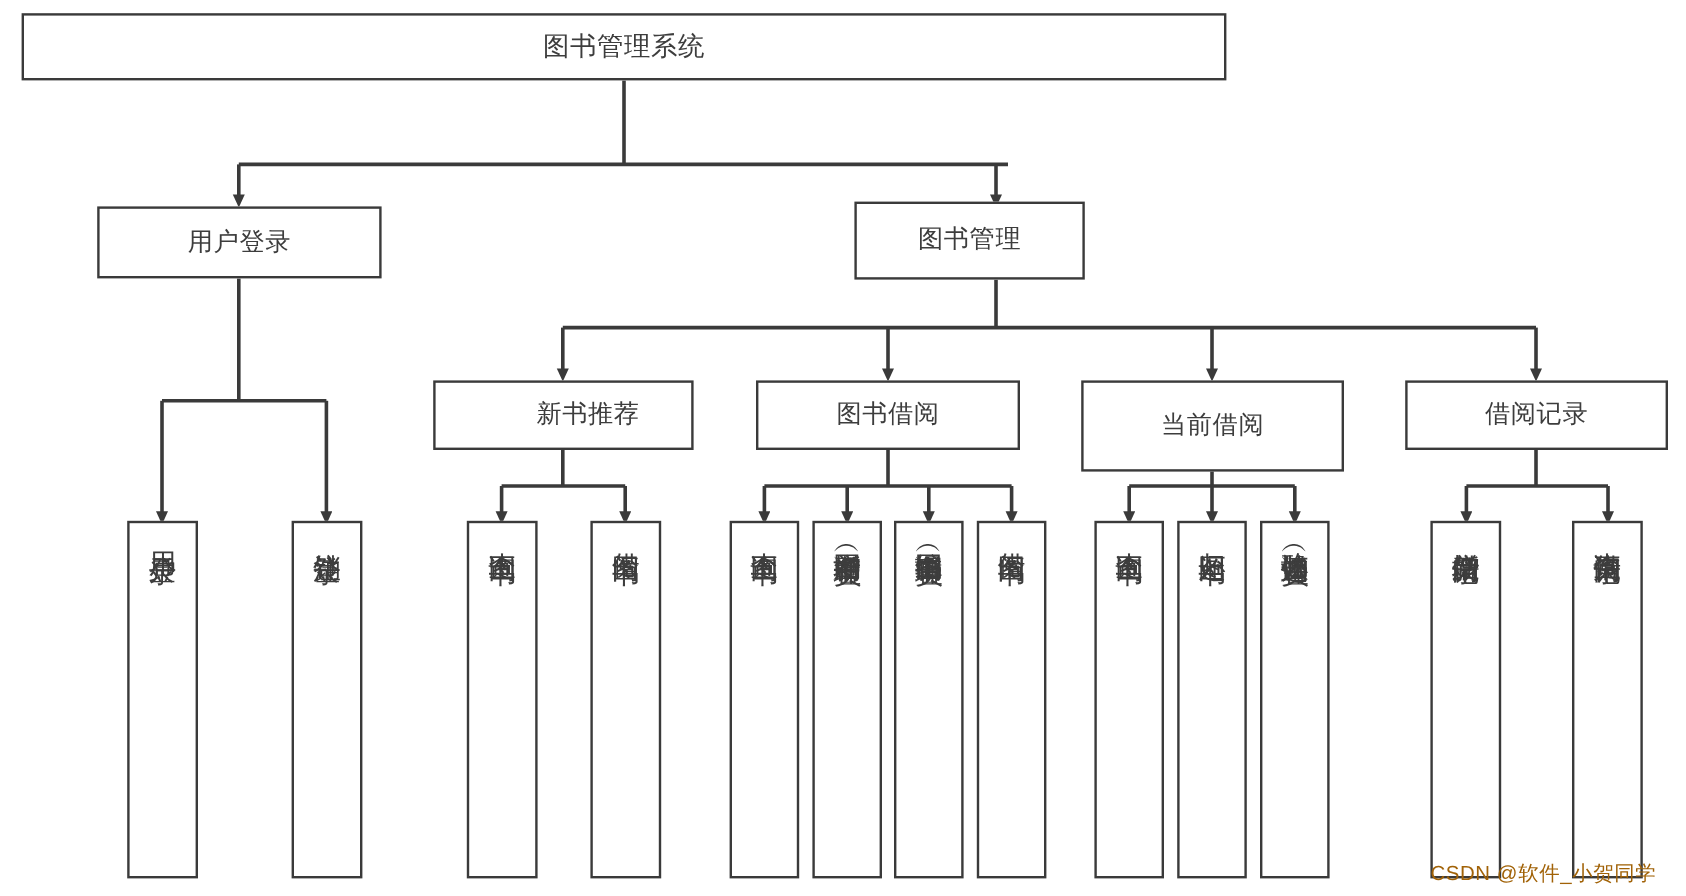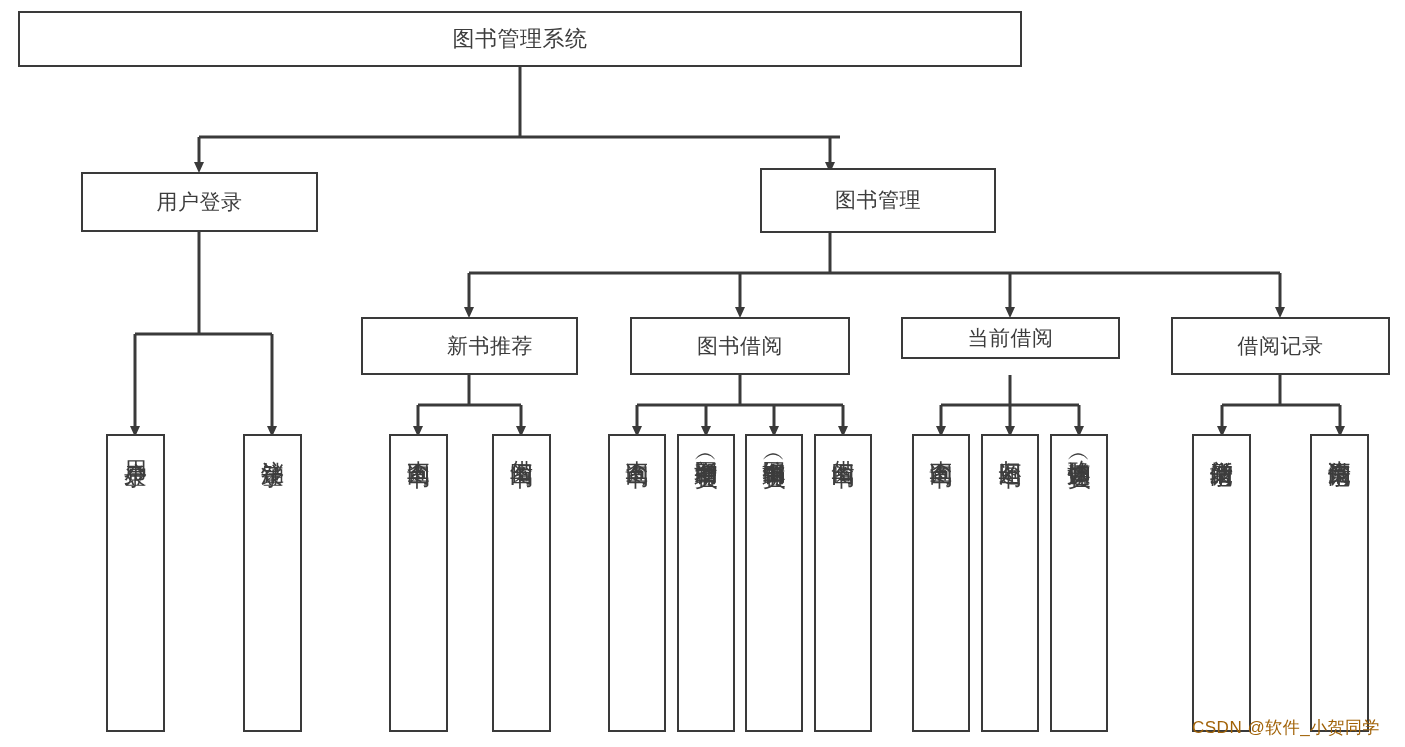--- a/index.html
+++ b/index.html
@@ -134,33 +134,33 @@
   </svg>
 
   <div class="node h root" style="left:18px; top:11px; width:1004px; height:56px;">
     <span class="lbl">图书管理系统</span>
   </div>
 
   <div class="node h" style="left:81px; top:172px; width:237px; height:60px;">
     <span class="lbl">用户登录</span>
   </div>
 
-  <div class="node h" style="left:712px; top:168px; width:236px; height:65px;margin-left:48px;">
+  <div class="node h" style="left:712px; top:168px; width:192px; height:65px;">
     <span class="lbl">图书管理</span>
   </div>
 
   <div class="node h" style="left:361px; top:317px; width:217px; height:58px;padding-left:41px;">
     <span class="lbl">新书推荐</span>
   </div>
 
   <div class="node h" style="left:630px; top:317px; width:220px; height:58px;">
     <span class="lbl">图书借阅</span>
   </div>
 
-  <div class="node h" style="left:901px; top:317px; width:219px; height:42px;">
+  <div class="node h" style="left:901px; top:317px; width:219px; height:76px;">
     <span class="lbl">当前借阅</span>
   </div>
 
   <div class="node h" style="left:1171px; top:317px; width:219px; height:58px;">
     <span class="lbl">借阅记录</span>
   </div>
 
   <div class="node v" style="left:106px; top:434px; width:59px; height:298px;">
     <span class="lbl">用户登录</span>
   </div>

